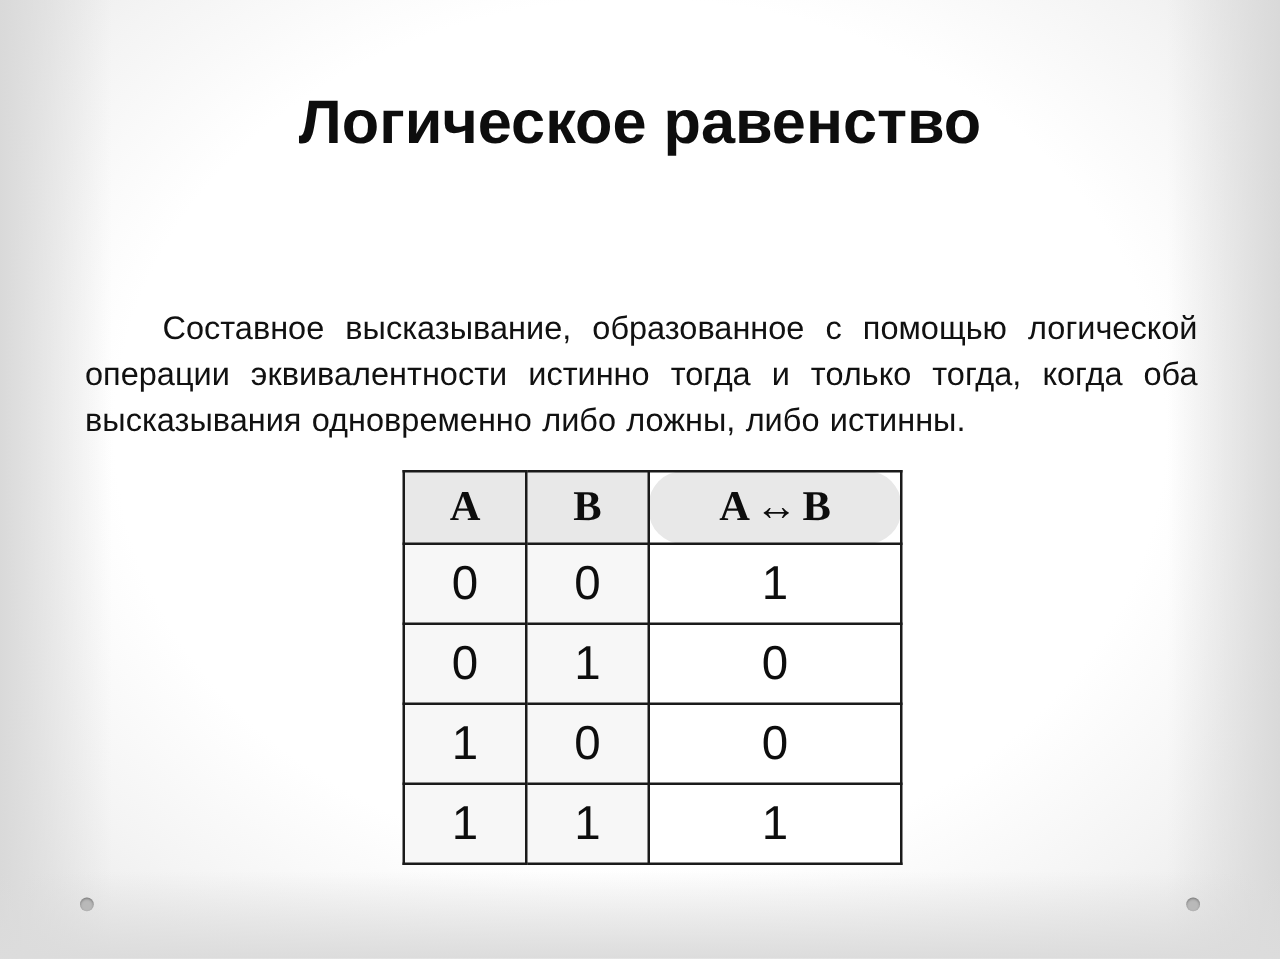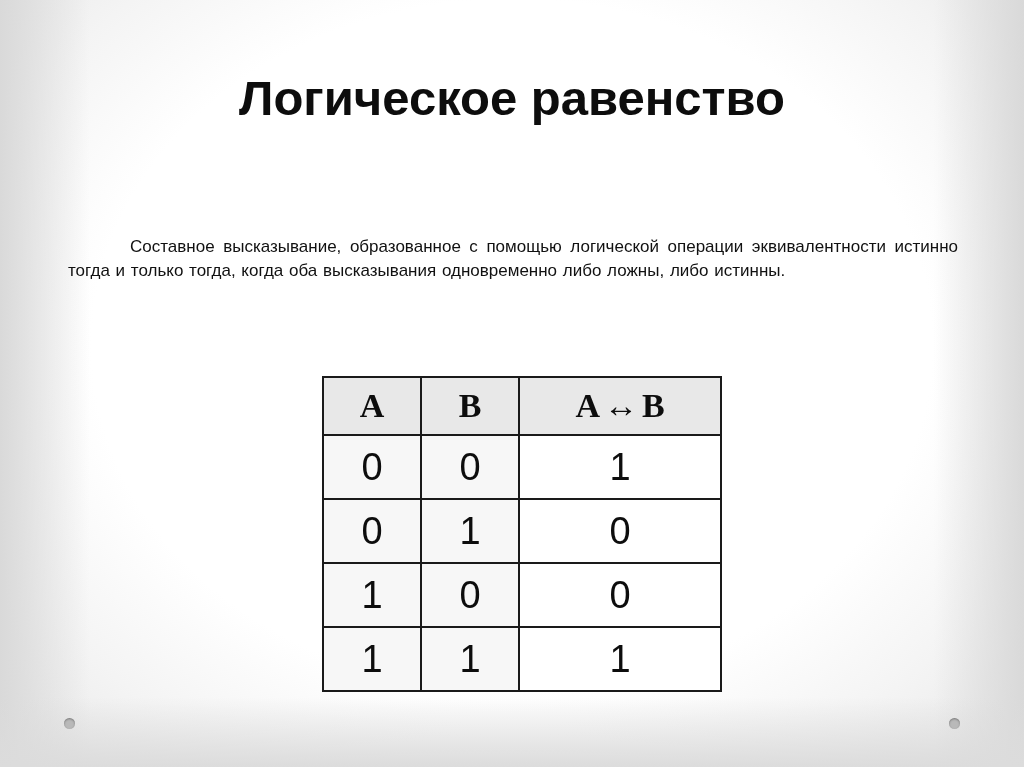--- a/index.html
+++ b/index.html
@@ -74,21 +74,21 @@
   }
   .title .line {
     display: block;
   }
 
   .body-text {
     position: absolute;
     top: 218px;
     left: 68px;
     width: 890px;
-    font-size: 17px;
+    font-size: 26px;
     line-height: 1.42;
     color: #111111;
     text-align: justify;
     text-indent: 62px;
     word-spacing: 1px;
   }
 
   .truth-table {
     position: absolute;
     top: 376px;
@@ -111,21 +111,21 @@
     padding: 0;
   }
   .truth-table td {
     font-size: 38px;
     height: 62px;
     padding: 0;
     font-family: "Liberation Sans", sans-serif;
   }
   .col-a { width: 96px; }
   .col-b { width: 96px; }
-  .col-r { width: 200px; }
+  .col-r { width: 200px; border-radius: 27px; }
 
   .truth-table tbody tr td.col-a,
   .truth-table tbody tr td.col-b {
     background: #f7f7f7;
   }
   .truth-table tbody tr td.col-r {
     background: #ffffff;
   }
   .op-symbol { padding: 0 4px; }
 </style>

